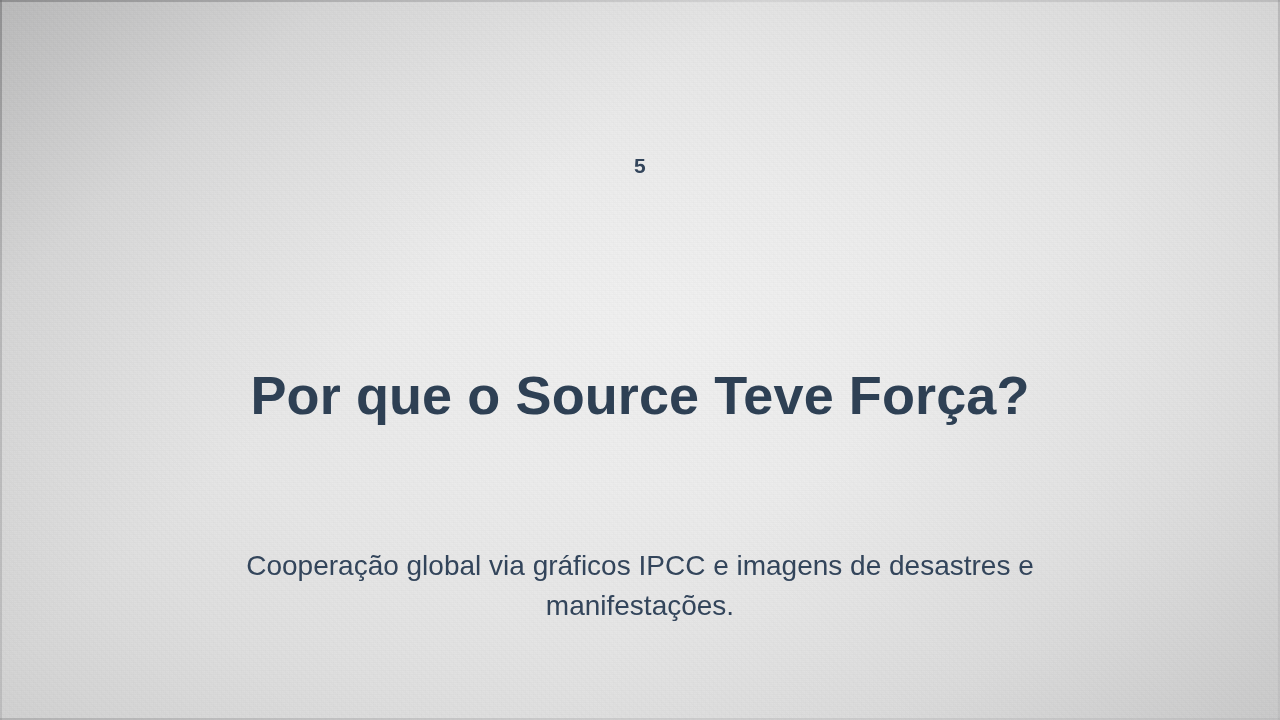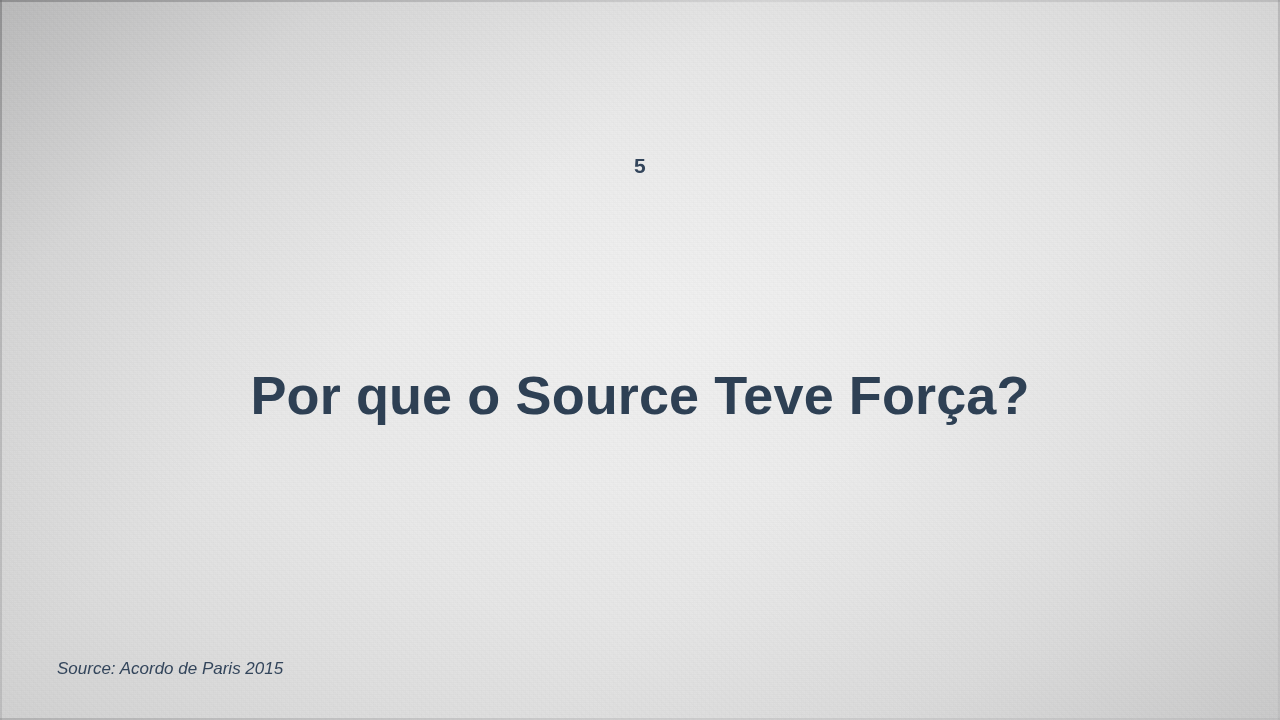--- a/index.html
+++ b/index.html
@@ -170,17 +170,17 @@
   <div class="edge edge-left"></div>
   <div class="edge edge-right"></div>
   <div class="edge edge-bottom"></div>
 
   <div class="content-layer">
 
     <div id="slide-number">5</div>
 
     <h1 id="slide-title">Por que o Source Teve Força?</h1>
 
+    <p id="slide-subtitle">Cooperação global via gráficos IPCC e imagens de desastres e manifestações.</p>
 
-    <div id="slide-source">Source: Acordo de Paris 2015</div>
 
   </div>
 </div>
 
 </body></html>

